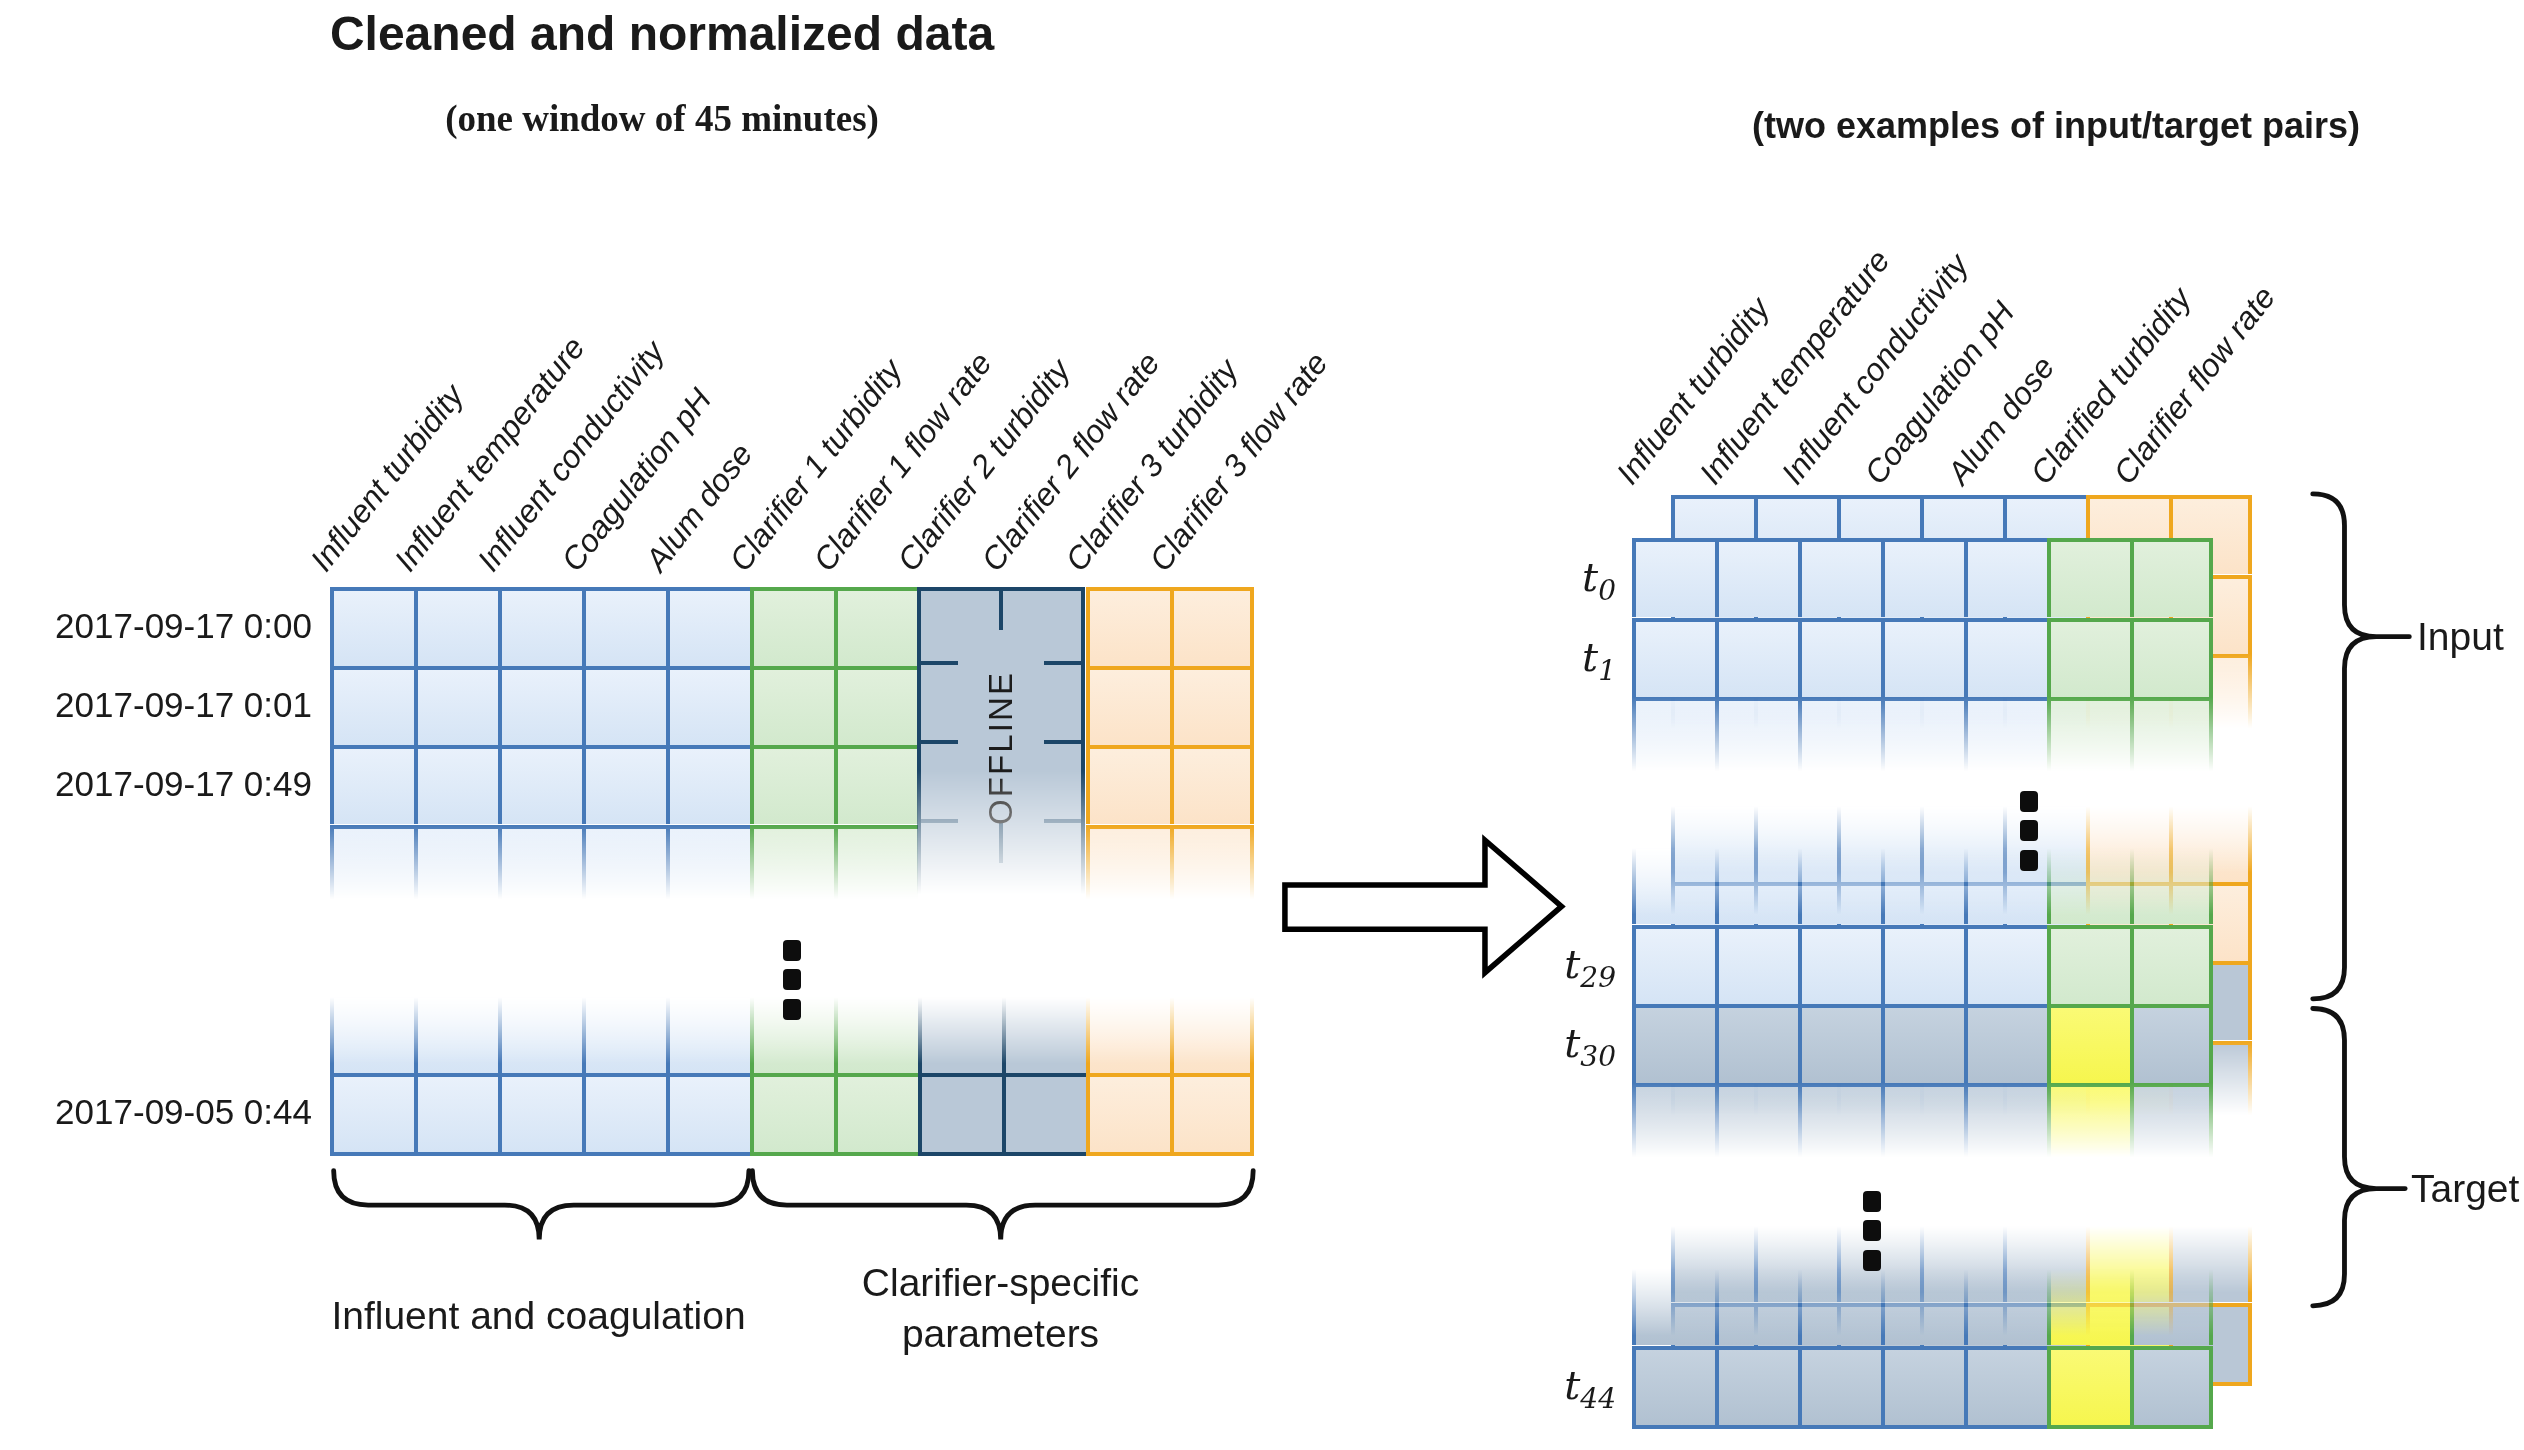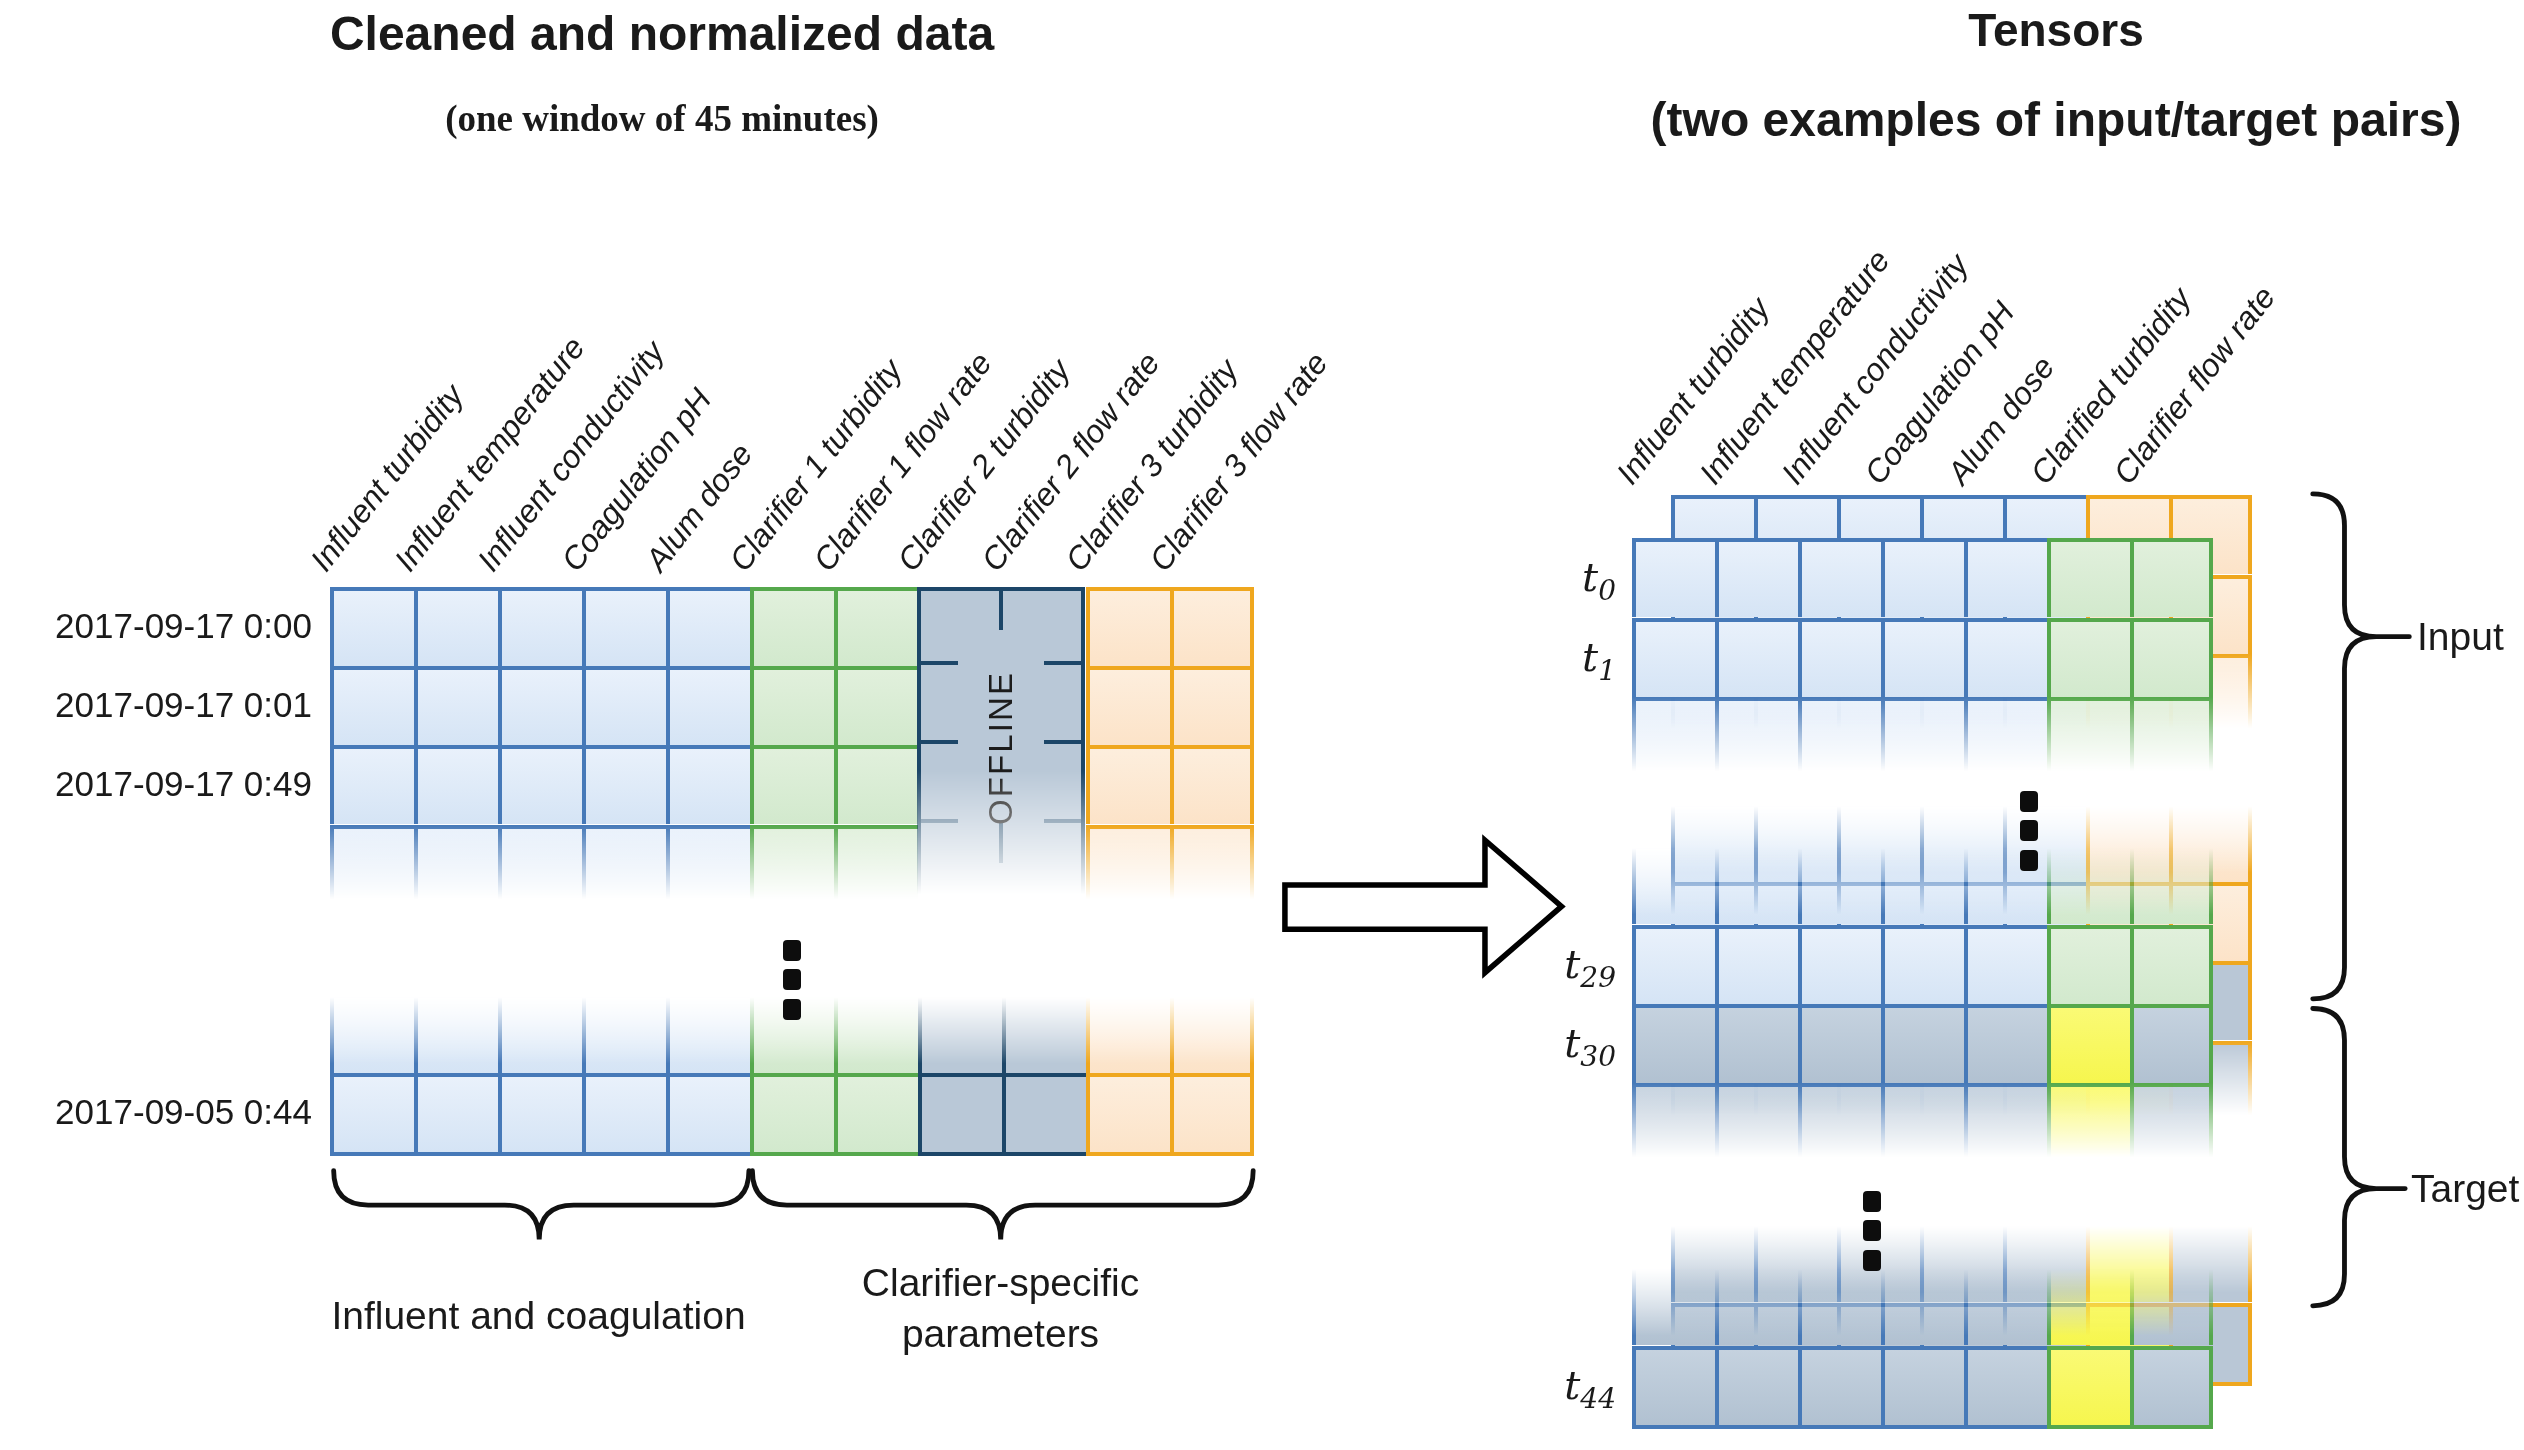--- a/index.html
+++ b/index.html
@@ -4,21 +4,21 @@
 <style>
   html,body{margin:0;padding:0;background:#fff;}
   #canvas{position:relative;width:2525px;height:1450px;background:#fff;overflow:hidden;
           font-family:"Liberation Sans",sans-serif;color:#1a1a1a;}
   .abs{position:absolute;}
   .title{font-weight:bold;text-align:center;}
   .subtitle{font-weight:bold;text-align:center;}
   #left-title{left:41px;top:5.5px;width:1242px;font-size:48px;}
   #left-subtitle{left:41px;top:97px;width:1242px;font-size:37px;font-family:Liberation Serif, serif;}
   #right-title{left:1587px;top:2.8px;width:938px;font-size:46px;}
-  #right-subtitle{left:1587px;top:92px;width:938px;font-size:48px;}
+  #right-subtitle{left:1587px;top:105px;width:938px;font-size:36px;}
 
   .colhead{position:absolute;white-space:nowrap;font-style:italic;font-size:32px;height:39px;line-height:39px;
            transform-origin:0 100%;transform:rotate(-52deg);}
   .datelabel{position:absolute;left:0;width:312px;text-align:right;font-size:35px;line-height:48px;}
   .tlabel{position:absolute;left:1435px;width:181px;text-align:right;
           font-family:"DejaVu Serif",serif;font-style:italic;font-size:40px;line-height:52px;}
   .tlabel sub{font-size:28px;}
 
   .row{position:absolute;display:flex;}
   .c{box-sizing:border-box;flex:none;border:0 solid;border-left-width:4.1px;border-top-width:4.1px;}
@@ -57,21 +57,20 @@
   #target-label{left:2411px;top:1165px;}
   svg.overlay{position:absolute;left:0;top:0;z-index:6;pointer-events:none;}
 </style>
 </head>
 <body>
 
 <div id="canvas">
 
   <div id="left-title" class="abs title">Cleaned and normalized data</div>
   <div id="left-subtitle" class="abs subtitle">(one window of 45 minutes)</div>
-  <div id="right-title" class="abs title">Tensors</div>
   <div id="right-subtitle" class="abs subtitle">(two examples of input/target pairs)</div>
 
   <div id="left-headers">
       <div class="colhead" style="left: 333px; top: 540px;">Influent turbidity</div>
       <div class="colhead" style="left: 417px; top: 540px;">Influent temperature</div>
       <div class="colhead" style="left: 500px; top: 540px;">Influent conductivity</div>
       <div class="colhead" style="left: 584px; top: 540px;">Coagulation pH</div>
       <div class="colhead" style="left: 668px; top: 540px;">Alum dose</div>
       <div class="colhead" style="left: 752px; top: 540px;">Clarifier 1 turbidity</div>
       <div class="colhead" style="left: 836px; top: 540px;">Clarifier 1 flow rate</div>

